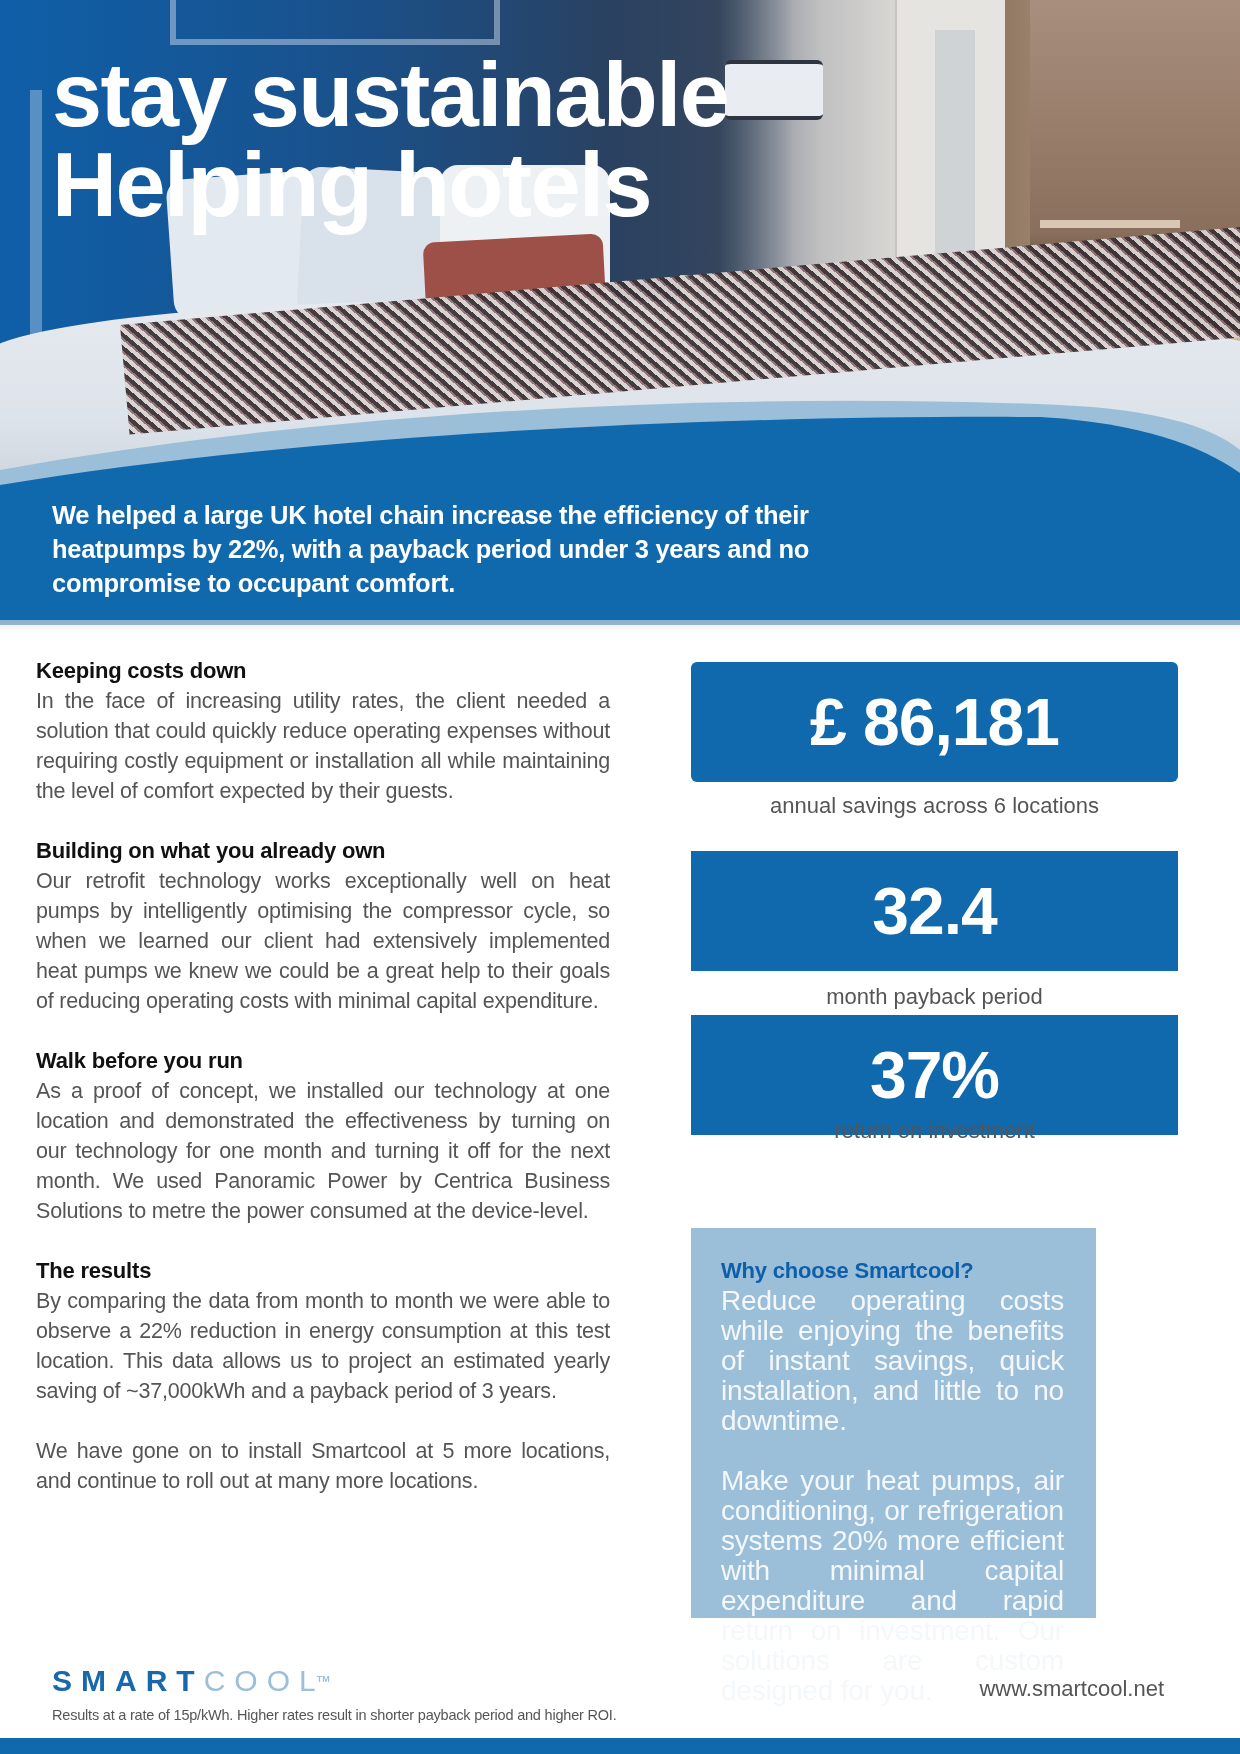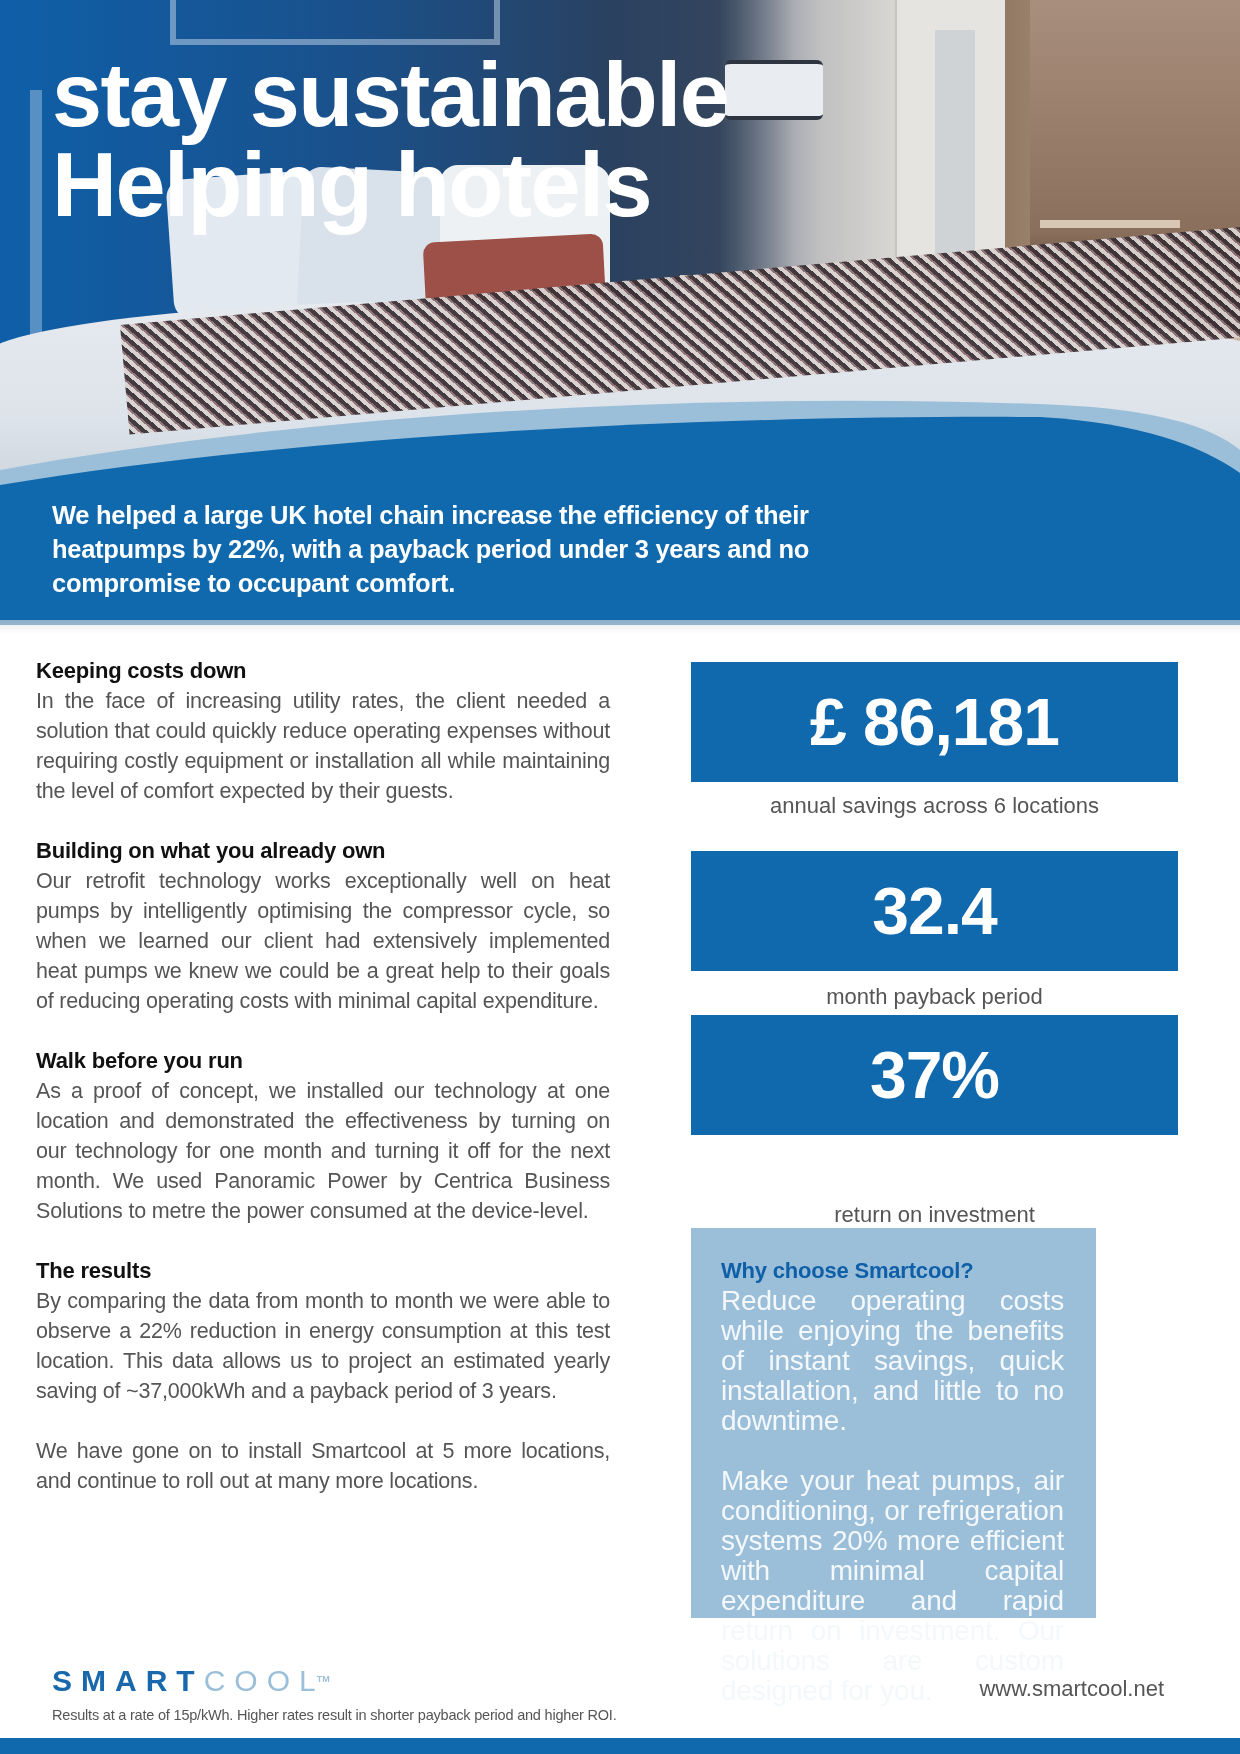--- a/index.html
+++ b/index.html
@@ -42,23 +42,23 @@
   
   .left-col { position: absolute; left: 36px; top: 656px; width: 574px; }
   .section { margin-bottom: 30px; }
   .section h2 { font-size: 22px; font-weight: 700; color: #111111; line-height: 30px; letter-spacing: -0.2px; }
   .section p { font-size: 21.5px; line-height: 30px; color: #555555; text-align: justify; letter-spacing: -0.2px; }
   .section p + p { margin-top: 30px; }
 
   
   .stat-box { position: absolute; left: 691px; width: 487px; height: 120px; background: #1068ad; color: #ffffff; display: flex; align-items: center; justify-content: center; font-weight: 700; font-size: 66px; letter-spacing: -1px; }
   .stat-label { position: absolute; left: 691px; width: 487px; text-align: center; font-size: 22px; color: #555555; }
-  .stat-1 { top: 662px; } .label-1 { top: 793px; }
+  .stat-1 { top: 662px; border-radius: 6px; } .label-1 { top: 793px; }
   .stat-2 { top: 851px; } .label-2 { top: 984px; }
-  .stat-3 { top: 1015px; } .label-3 { top: 1202px; }
+  .stat-3 { top: 1015px; } .label-3 { top: 1118px; }
 
   .why-box { position: absolute; left: 691px; top: 1228px; width: 405px; height: 390px; background: #9bbfd9; padding: 28px 32px 0 30px; }
   .why-box h3 { font-size: 22px; font-weight: 700; color: #0f5fa8; line-height: 30px; letter-spacing: -0.2px; }
   .why-box p { font-size: 28px; line-height: 30px; color: #f4f8fb; text-align: justify; letter-spacing: -0.2px; }
   .why-box p + p { margin-top: 30px; }
 
   
   .logo { position: absolute; left: 52px; top: 1666px; font-size: 30px; font-weight: 700; letter-spacing: 9px; line-height: 30px; }
   .logo .smart { color: #1868ab; }
   .logo .cool { color: #9bbfd9; font-weight: 400; }

